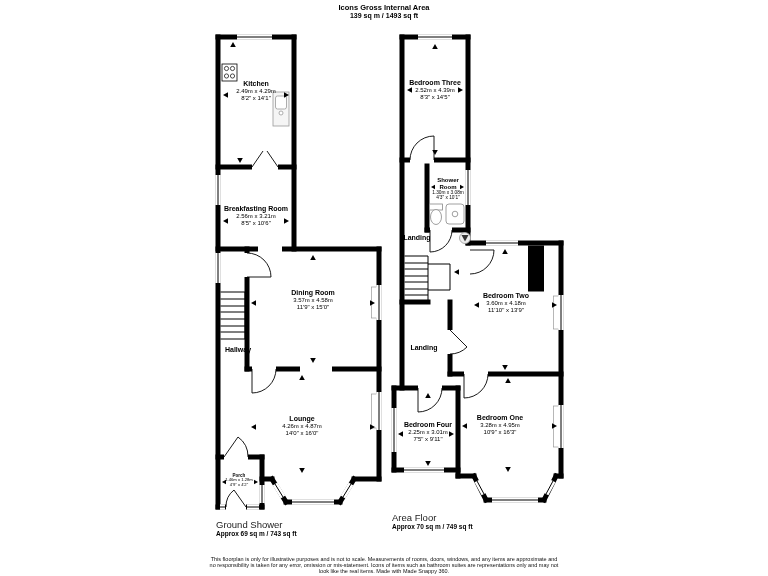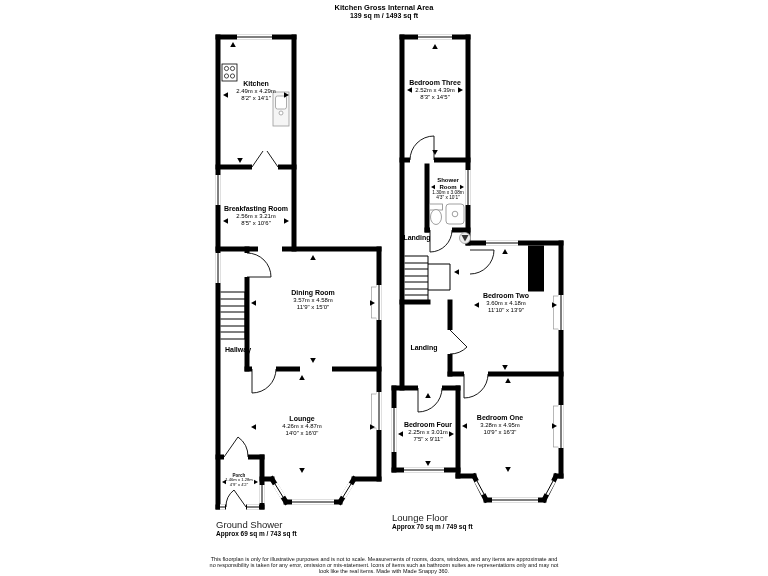--- a/index.html
+++ b/index.html
@@ -21,21 +21,21 @@
   .caption-area{font-size:6.5px;font-weight:bold;line-height:8px;}
   .disclaimer{position:absolute;top:556px;left:50%;transform:translateX(-50%);
               width:352px;text-align:center;font-size:5.5px;line-height:6.2px;color:#111;}
 </style>
 </head>
 <body>
 
 <div class="page">
 
   <div class="hdr">
-    <div class="hdr-title">Kitchen Gross Internal Area</div>
+    <div class="hdr-title">Icons Gross Internal Area</div>
     <div class="hdr-sub">139 sq m / 1493 sq ft</div>
   </div>
 
   <svg width="768" height="576" viewBox="0 0 768 576">
 
     <g>
       <g stroke="#000" stroke-width="5" fill="none" stroke-linecap="square">
         <path d="M218 37 H294"></path>
         <path d="M218 37 V507"></path>
         <path d="M294 37 V249"></path>
@@ -340,18 +340,18 @@
     <div class="room-name">Bedroom One</div>
     <div class="room-dim">3.28m x 4.95m</div>
     <div class="room-dim">10'9" x 16'3"</div>
   </div>
 
   <div class="floor-caption" style="left:216px;top:519px">
     <div class="caption-title">Ground Shower</div>
     <div class="caption-area">Approx 69 sq m / 743 sq ft</div>
   </div>
   <div class="floor-caption" style="left:392px;top:512px">
-    <div class="caption-title">Lounge Floor</div>
+    <div class="caption-title">Area Floor</div>
     <div class="caption-area">Approx 70 sq m / 749 sq ft</div>
   </div>
 
   <div class="disclaimer">This floorplan is only for illustrative purposes and is not to scale. Measurements of rooms, doors, windows, and any items are approximate and no responsibility is taken for any error, omission or mis-statement. Icons of items such as bathroom suites are representations only and may not look like the real items. Made with Made Snappy 360.</div>
 </div>
 
 </body></html>

